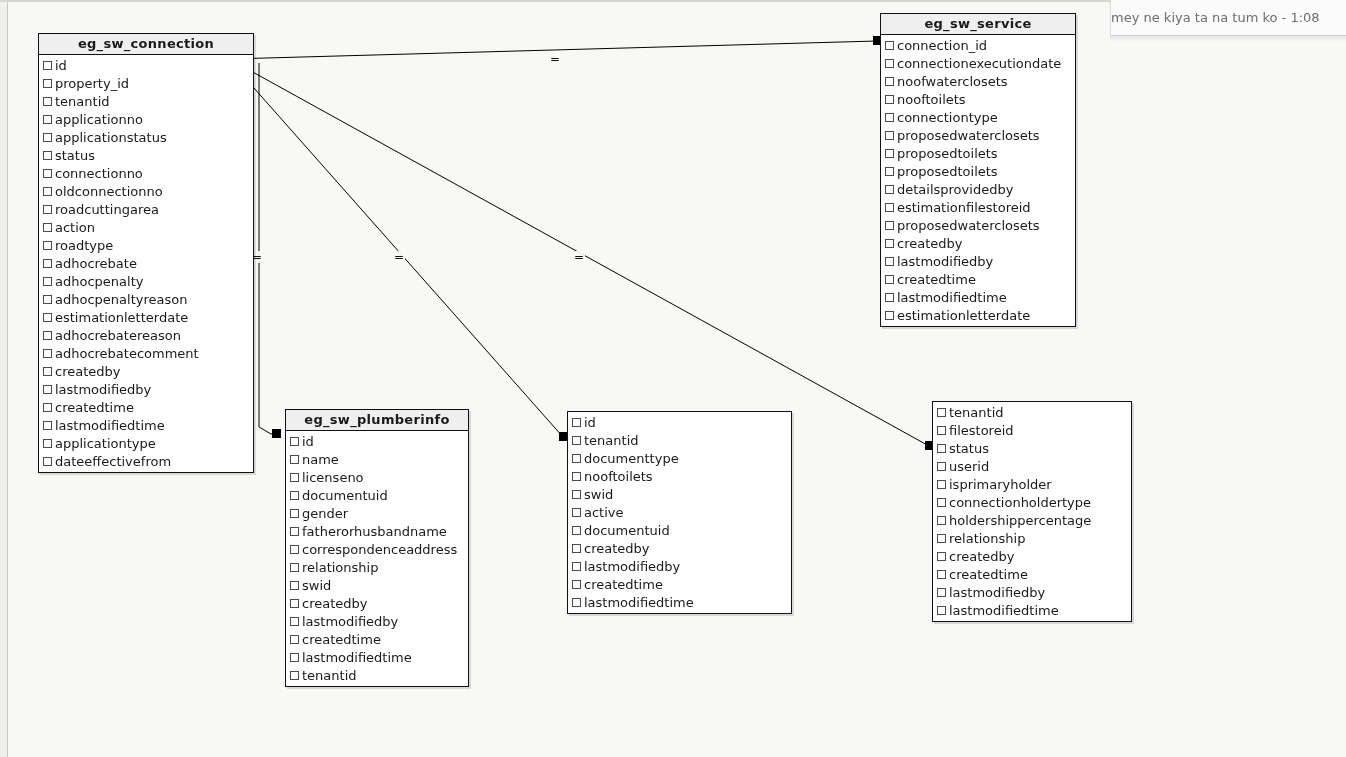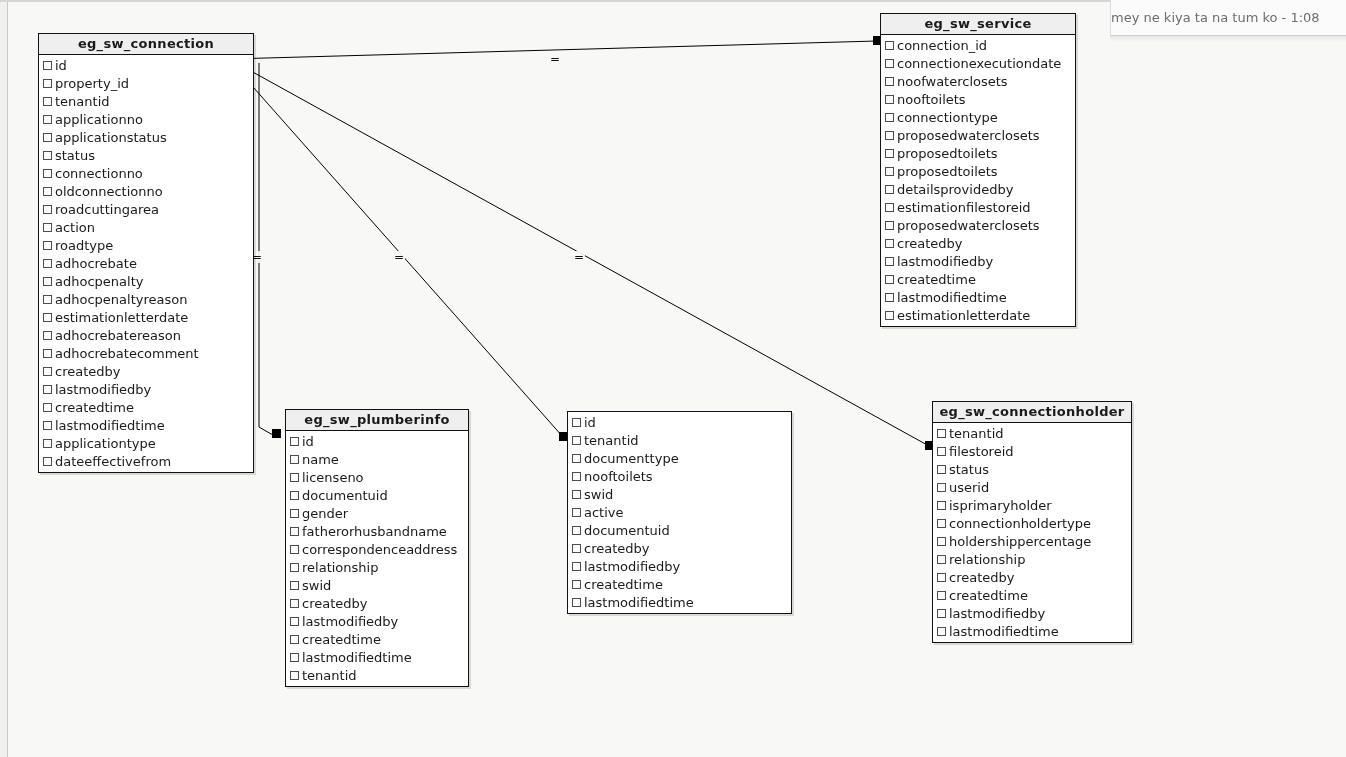--- a/index.html
+++ b/index.html
@@ -433,21 +433,20 @@
             <span class="field-icon"></span>
             <span class="field-name">createdtime</span>
           </div>
           <div class="field">
             <span class="field-icon"></span>
             <span class="field-name">lastmodifiedtime</span>
           </div>
         </div>
       </div>
       <div class="entity" style="left: 932px; top: 401px; width: 200px;">
-        <div class="entity-title">eg_sw_connectionholder</div>
         <div class="entity-fields">
           <div class="field">
             <span class="field-icon"></span>
             <span class="field-name">tenantid</span>
           </div>
           <div class="field">
             <span class="field-icon"></span>
             <span class="field-name">filestoreid</span>
           </div>
           <div class="field">

